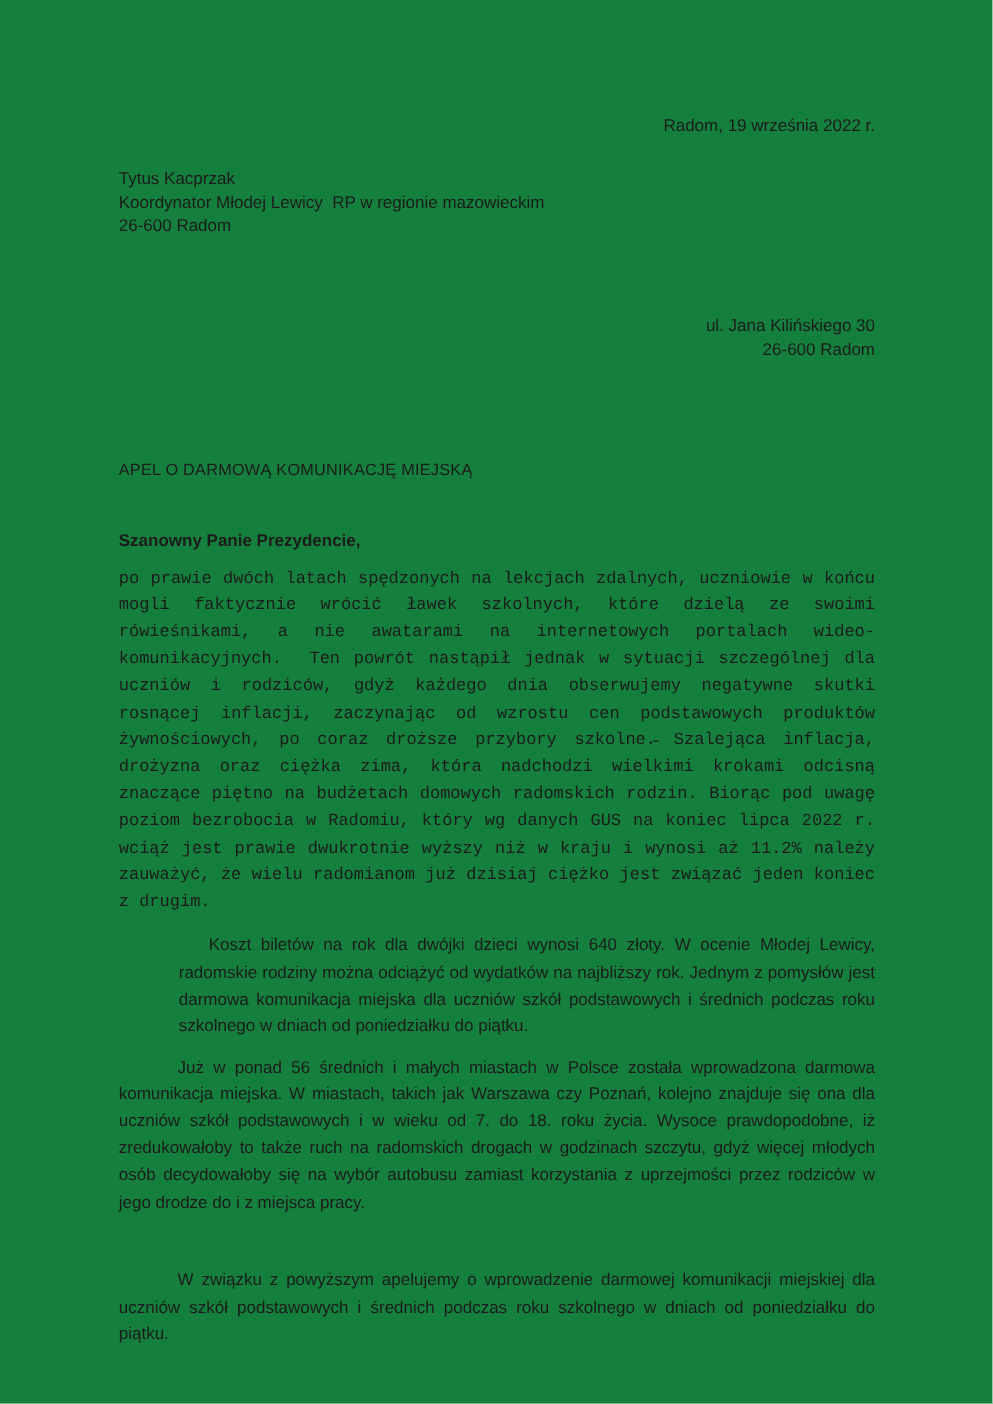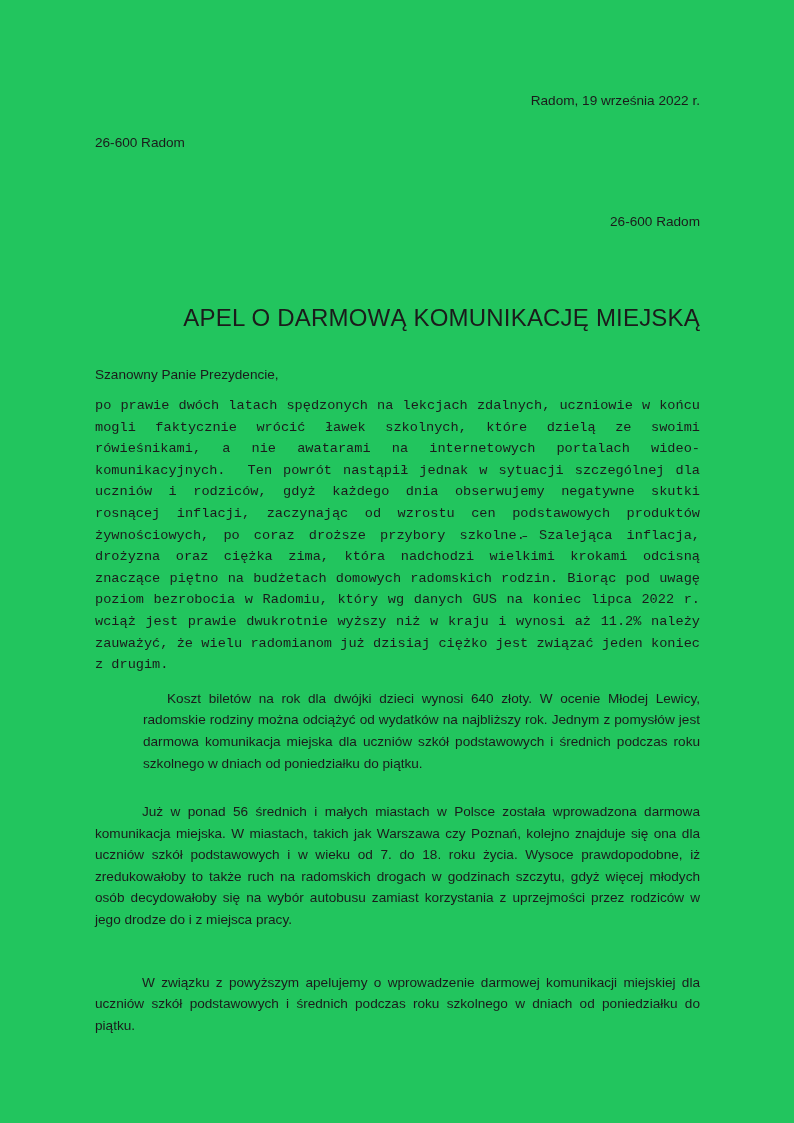--- a/index.html
+++ b/index.html
@@ -4,21 +4,21 @@
 <style>
   html, body {
     margin: 0;
     padding: 0;
     background: #ffffff;
   }
   .page {
     position: relative;
     width: 794px;
     height: 1123px;
-    background: #22c55e;
+    background: #15803d;
     overflow: hidden;
     box-sizing: border-box;
     font-family: "Liberation Sans", sans-serif;
     color: #1b1b1b;
   }
   .content {
     box-sizing: border-box;
     width: 100%;
     height: 100%;
     padding: 92px 94px 0 95px;
@@ -37,57 +37,61 @@
     font-size: 13.6px;
     line-height: 19.2px;
     white-space: pre-wrap;
   }
   .recipient-block {
     margin-top: 60px;
     text-align: right;
   }
   .letter-title {
     margin: 74px 0 0 0;
-    text-align: right;
-    font-size: 24px;
+    text-align: left;
+    font-size: 13px;
     font-weight: 400;
     letter-spacing: 0.2px;
     line-height: 26px;
     color: #1b1b1b;
   }
   .salutation {
     margin: 33px 0 0 0;
     font-size: 13.6px;
     line-height: 21.6px;
+    font-weight: bold;
   }
   .para {
     font-size: 13.6px;
     line-height: 21.6px;
     text-align: justify;
     margin: 0;
     white-space: pre-wrap;
   }
   .para.p1 { margin-top: 9px; font-family: Liberation Mono, monospace; }
   .para.p2 { margin-top: 12px; text-indent: 24px; margin-left: 48px; }
-  .para.p3 { margin-top: 27px; text-indent: 47px; }
+  .para.p3 { margin-top: 11px; text-indent: 47px; }
   .para.p4 { margin-top: 41px; text-indent: 47px; }
 </style>
 </head>
 <body>
 
 <div class="page">
   <div class="content">
 
     <div class="date-line">Radom, 19 września 2022 r.</div>
 
     <div class="sender-block">
+      <div class="addr-line">Tytus Kacprzak</div>
+      <div class="addr-line">Koordynator Młodej Lewicy&nbsp; RP w regionie mazowieckim</div>
       <div class="addr-line">26-600 Radom</div>
     </div>
 
     <div class="recipient-block">
+      <div class="addr-line">ul. Jana Kilińskiego 30</div>
       <div class="addr-line">26-600 Radom</div>
     </div>
 
     <h1 class="letter-title">APEL O DARMOWĄ KOMUNIKACJĘ MIEJSKĄ</h1>
 
     <p class="salutation">Szanowny Panie Prezydencie,</p>
 
     <p class="para p1">po prawie dwóch latach spędzonych na lekcjach zdalnych, uczniowie w końcu mogli faktycznie wrócić ławek szkolnych, które dzielą ze swoimi rówieśnikami, a nie awatarami na internetowych portalach wideo-komunikacyjnych.&nbsp; Ten powrót nastąpił jednak w sytuacji szczególnej dla uczniów i rodziców, gdyż każdego dnia obserwujemy negatywne skutki rosnącej inflacji, zaczynając od wzrostu cen podstawowych produktów żywnościowych, po coraz droższe przybory szkolne.̵ Szalejąca inflacja, drożyzna oraz ciężka zima, która nadchodzi wielkimi krokami odcisną znaczące piętno na budżetach domowych radomskich rodzin. Biorąc pod uwagę poziom bezrobocia w Radomiu, który wg danych GUS na koniec lipca 2022 r. wciąż jest prawie dwukrotnie wyższy niż w kraju i wynosi aż 11.2% należy zauważyć, że wielu radomianom już dzisiaj ciężko jest związać jeden koniec z drugim.</p>
 
     <p class="para p2">Koszt biletów na rok dla dwójki dzieci wynosi 640 złoty. W ocenie Młodej Lewicy, radomskie rodziny można odciążyć od wydatków na najbliższy rok. Jednym z pomysłów jest darmowa komunikacja miejska dla uczniów szkół podstawowych i średnich podczas roku szkolnego w dniach od poniedziałku do piątku.</p>

